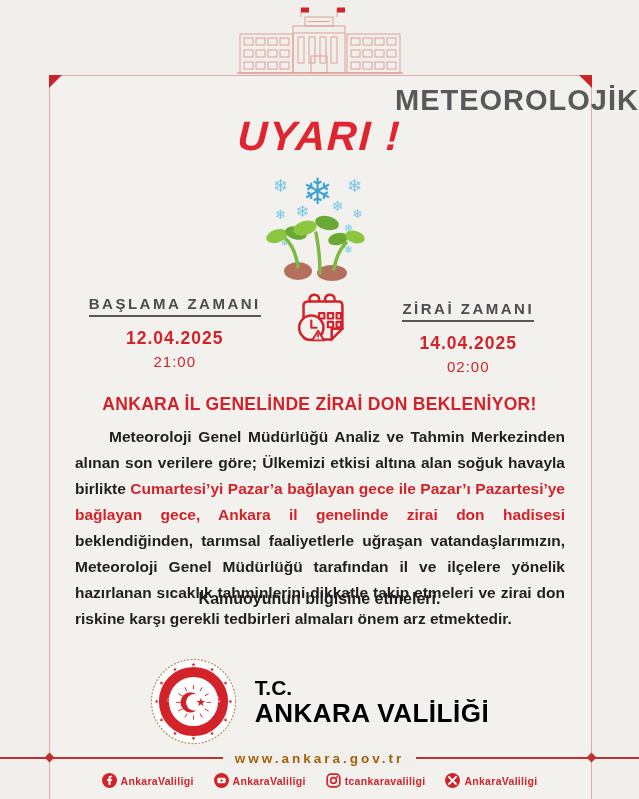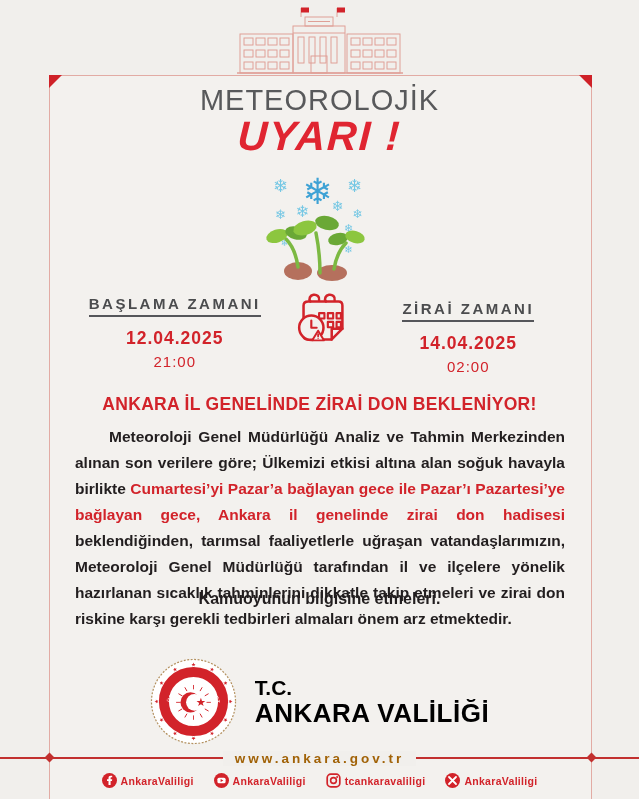--- a/index.html
+++ b/index.html
@@ -10,22 +10,22 @@
   .building{position:absolute;top:4px;left:50%;transform:translateX(-50%);}
 
   
   .frame{position:absolute;left:49px;right:47px;top:75px;bottom:0;
          border-left:1.5px solid #e2aba4;border-right:1.5px solid #e2aba4;border-top:1.5px solid #e2aba4;
          border-radius:7px 7px 0 0;background:#f3f1ee;}
   .corner{position:absolute;width:0;height:0;top:75px;}
   .corner.tl{left:49px;border-top:13px solid #cf2128;border-right:13px solid transparent;}
   .corner.tr{right:47px;border-top:13px solid #cf2128;border-left:13px solid transparent;}
 
-  .title-1{position:absolute;top:84px;left:0;right:0;text-align:center;
-           font-size:29px;font-weight:400;letter-spacing:1px;color:#58595b;}
+  .title-1{position:absolute;top:84px;left:0;right:0;text-align:right;
+           font-size:29px;font-weight:700;letter-spacing:1px;color:#58595b;}
   .title-2{position:absolute;top:113px;left:0;right:0;text-align:center;
            font-size:41px;font-weight:700;font-style:italic;letter-spacing:2px;
            color:#e02531;transform:skewX(-3deg);}
 
   
   .illu{position:absolute;top:170px;left:50%;width:210px;height:120px;transform:translateX(-50%);}
   .flake{position:absolute;transform:translate(-50%,-50%);line-height:1;color:#74c7e4;}
   .flake.big{color:#3ea2d5;}
   .plants{position:absolute;top:203px;left:50%;transform:translateX(-50%);}
 

